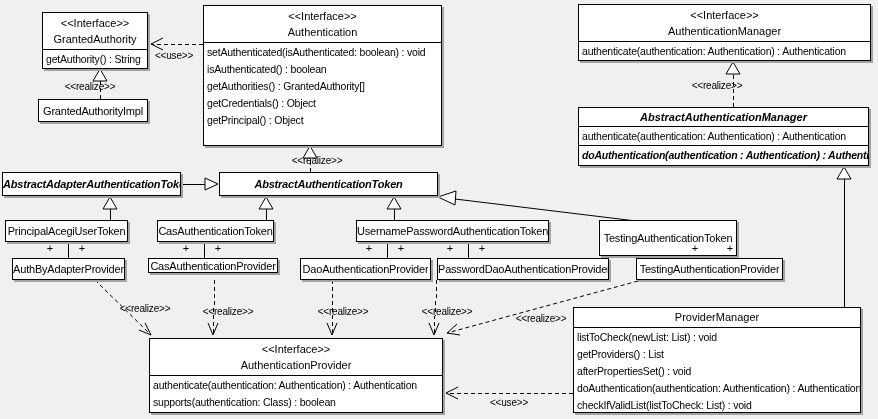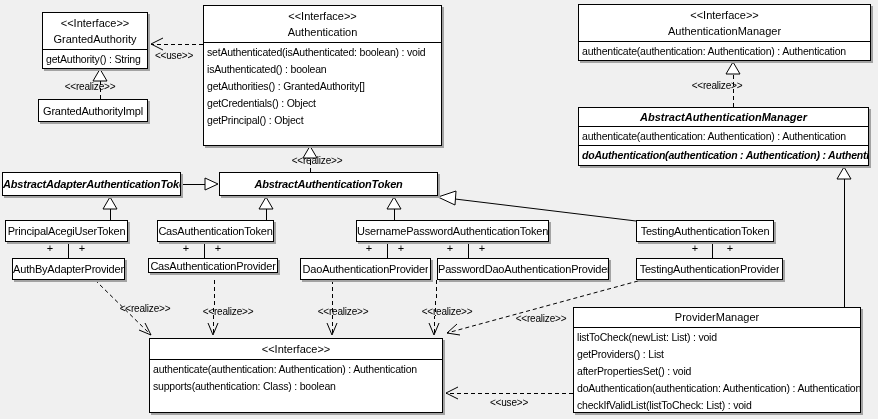--- a/index.html
+++ b/index.html
@@ -197,21 +197,21 @@
 
   <div class="uml-class one-line" style="left:5px;top:220px;width:123px;height:22px">
     <div class="uml-title">PrincipalAcegiUserToken</div>
   </div>
   <div class="uml-class one-line" style="left:157px;top:220px;width:117px;height:22px">
     <div class="uml-title">CasAuthenticationToken</div>
   </div>
   <div class="uml-class one-line" style="left:356px;top:220px;width:193px;height:22px">
     <div class="uml-title">UsernamePasswordAuthenticationToken</div>
   </div>
-  <div class="uml-class one-line" style="left:636px;top:220px;width:138px;height:22px">
+  <div class="uml-class one-line" style="left:599px;top:220px;width:138px;height:36px">
     <div class="uml-title">TestingAuthenticationToken</div>
   </div>
 
   <div class="uml-class one-line" style="left:12px;top:258px;width:113px;height:22px">
     <div class="uml-title">AuthByAdapterProvider</div>
   </div>
   <div class="uml-class one-line" style="left:148px;top:258px;width:130px;height:15px">
     <div class="uml-title">CasAuthenticationProvider</div>
   </div>
   <div class="uml-class one-line" style="left:300px;top:258px;width:131px;height:22px">
@@ -233,20 +233,21 @@
       <div class="method">getProviders() : List</div>
       <div class="method">afterPropertiesSet() : void</div>
       <div class="method">doAuthentication(authentication: Authentication) : Authentication</div>
       <div class="method">checkIfValidList(listToCheck: List) : void</div>
     </div>
   </div>
 
   <div class="uml-class" style="left:149px;top:338px;width:294px;height:75px">
     <div class="uml-title with-sep">
       <span class="stereotype">&lt;&lt;Interface&gt;&gt;</span>
+      <span class="cls-name">AuthenticationProvider</span>
     </div>
     <div class="methods">
       <div class="method">authenticate(authentication: Authentication) : Authentication</div>
       <div class="method">supports(authentication: Class) : boolean</div>
     </div>
   </div>
 
   <div class="conn-label" style="left:174px;top:50px">&lt;&lt;use&gt;&gt;</div>
   <div class="conn-label" style="left:90px;top:81px">&lt;&lt;realize&gt;&gt;</div>
   <div class="conn-label" style="left:317px;top:155px">&lt;&lt;realize&gt;&gt;</div>

